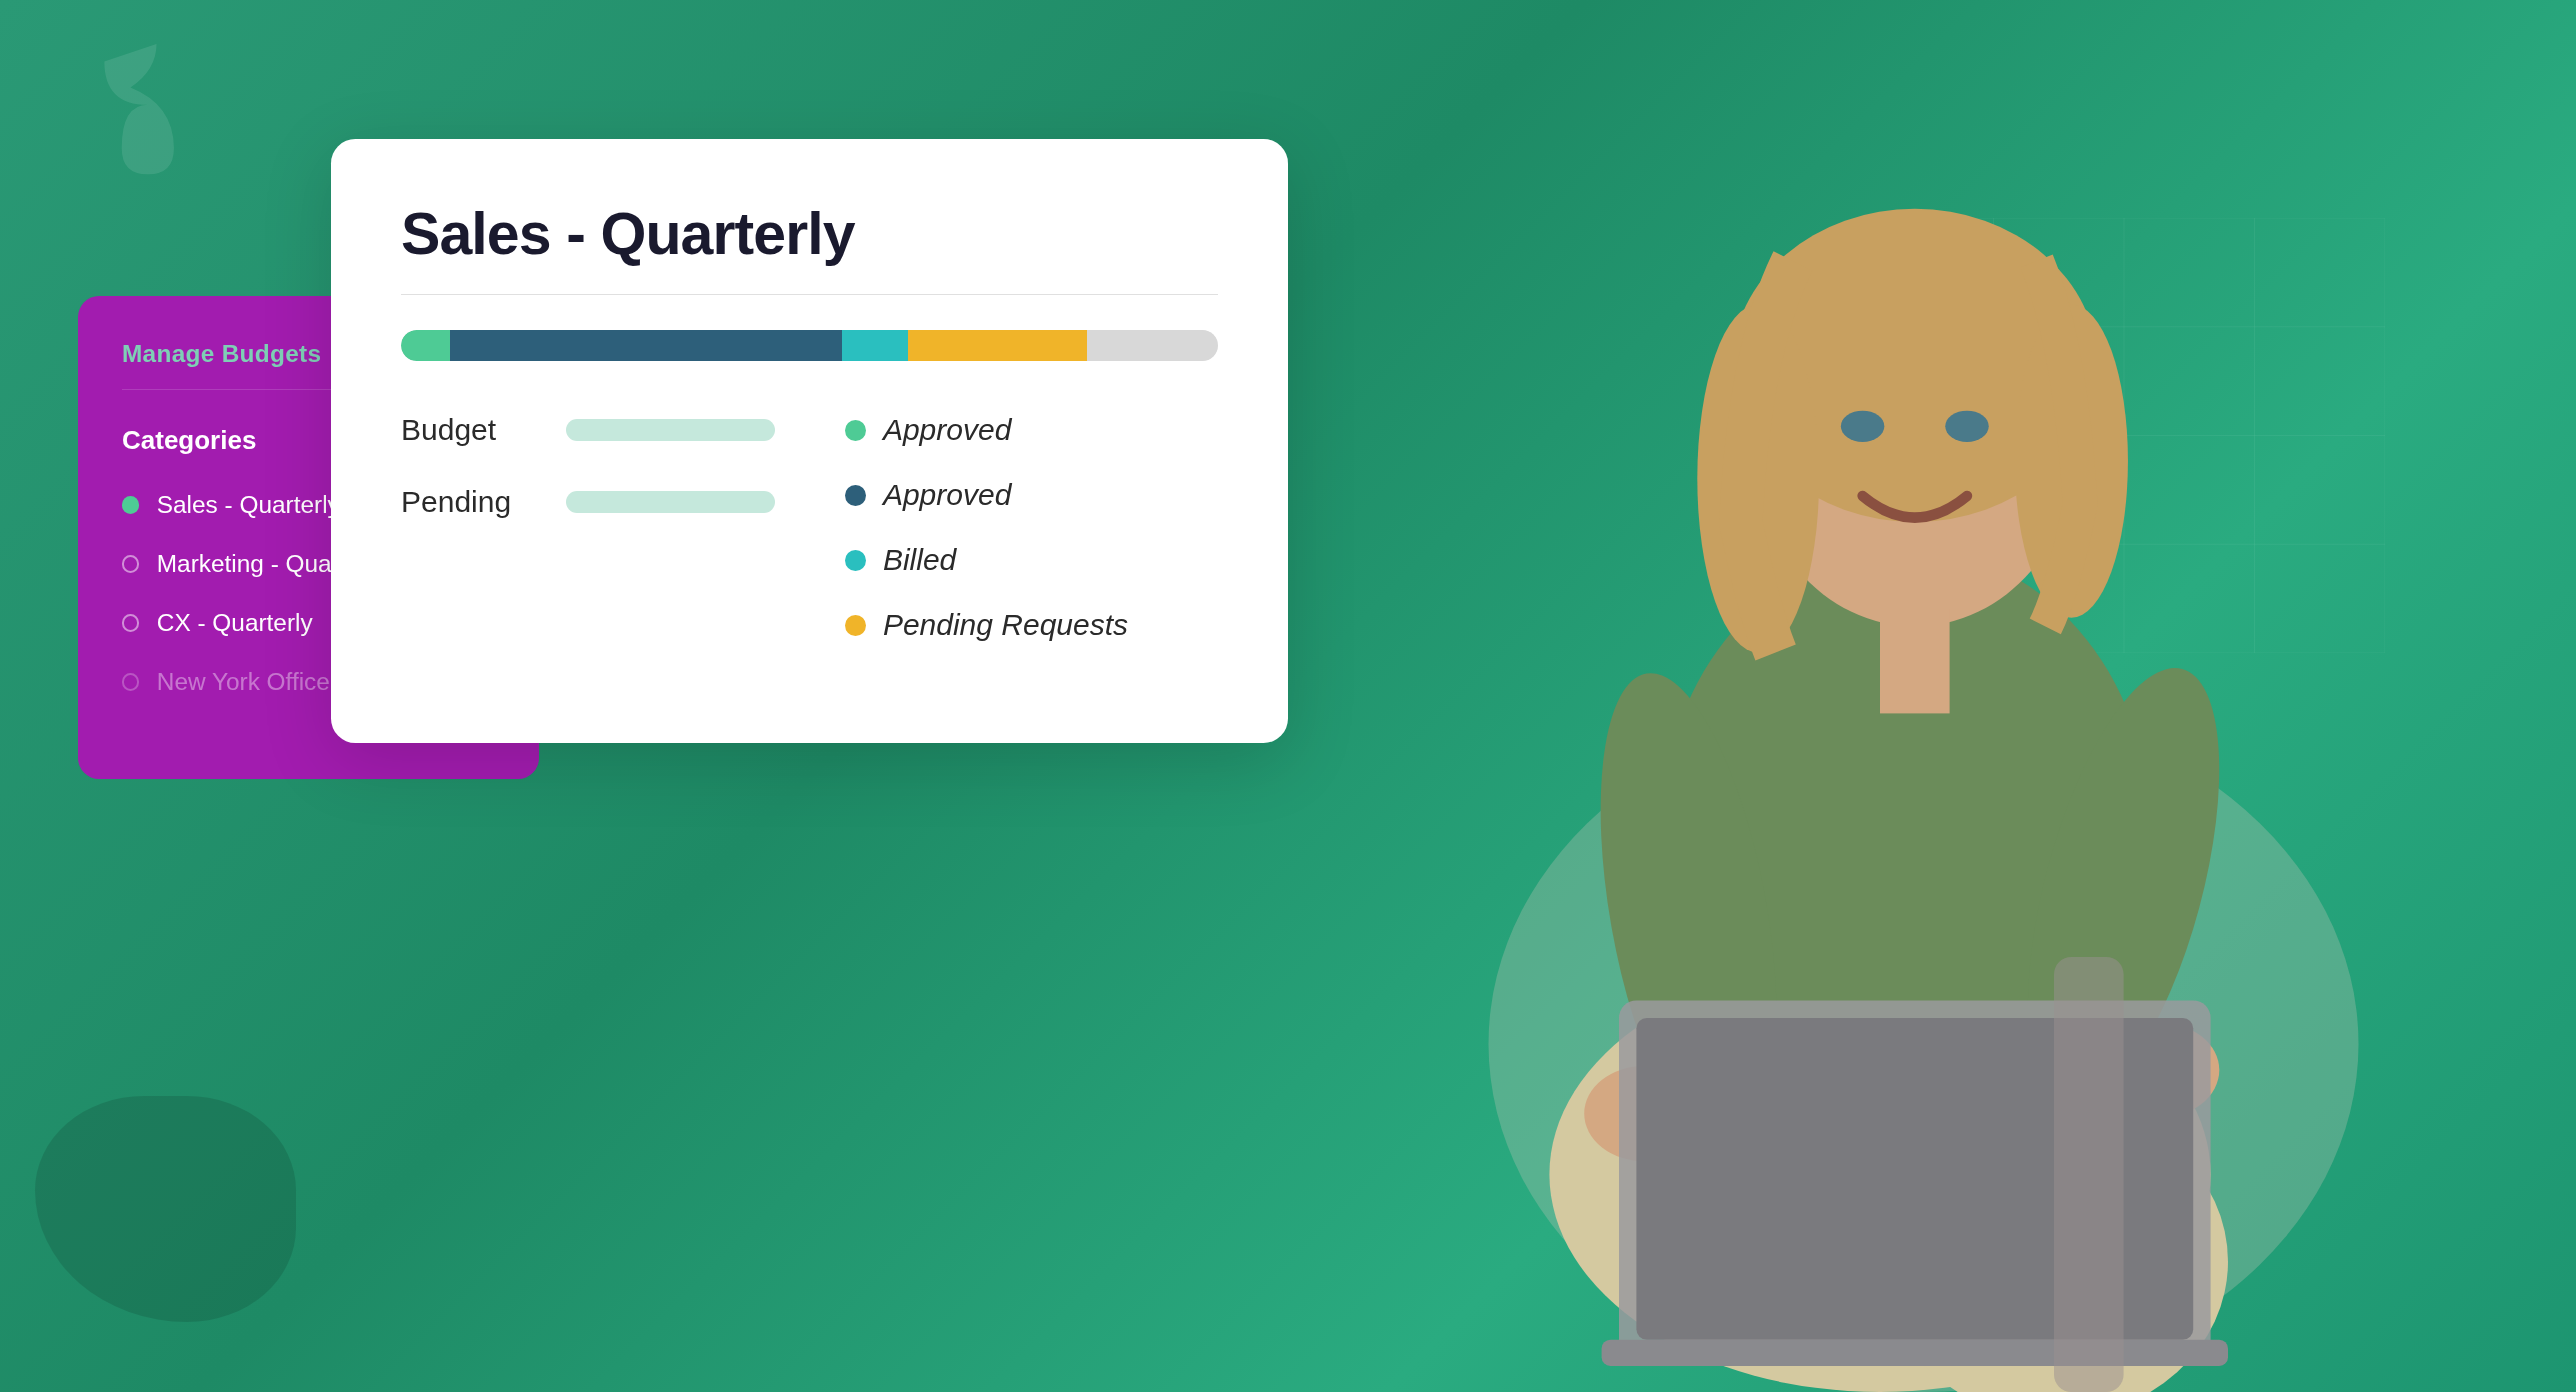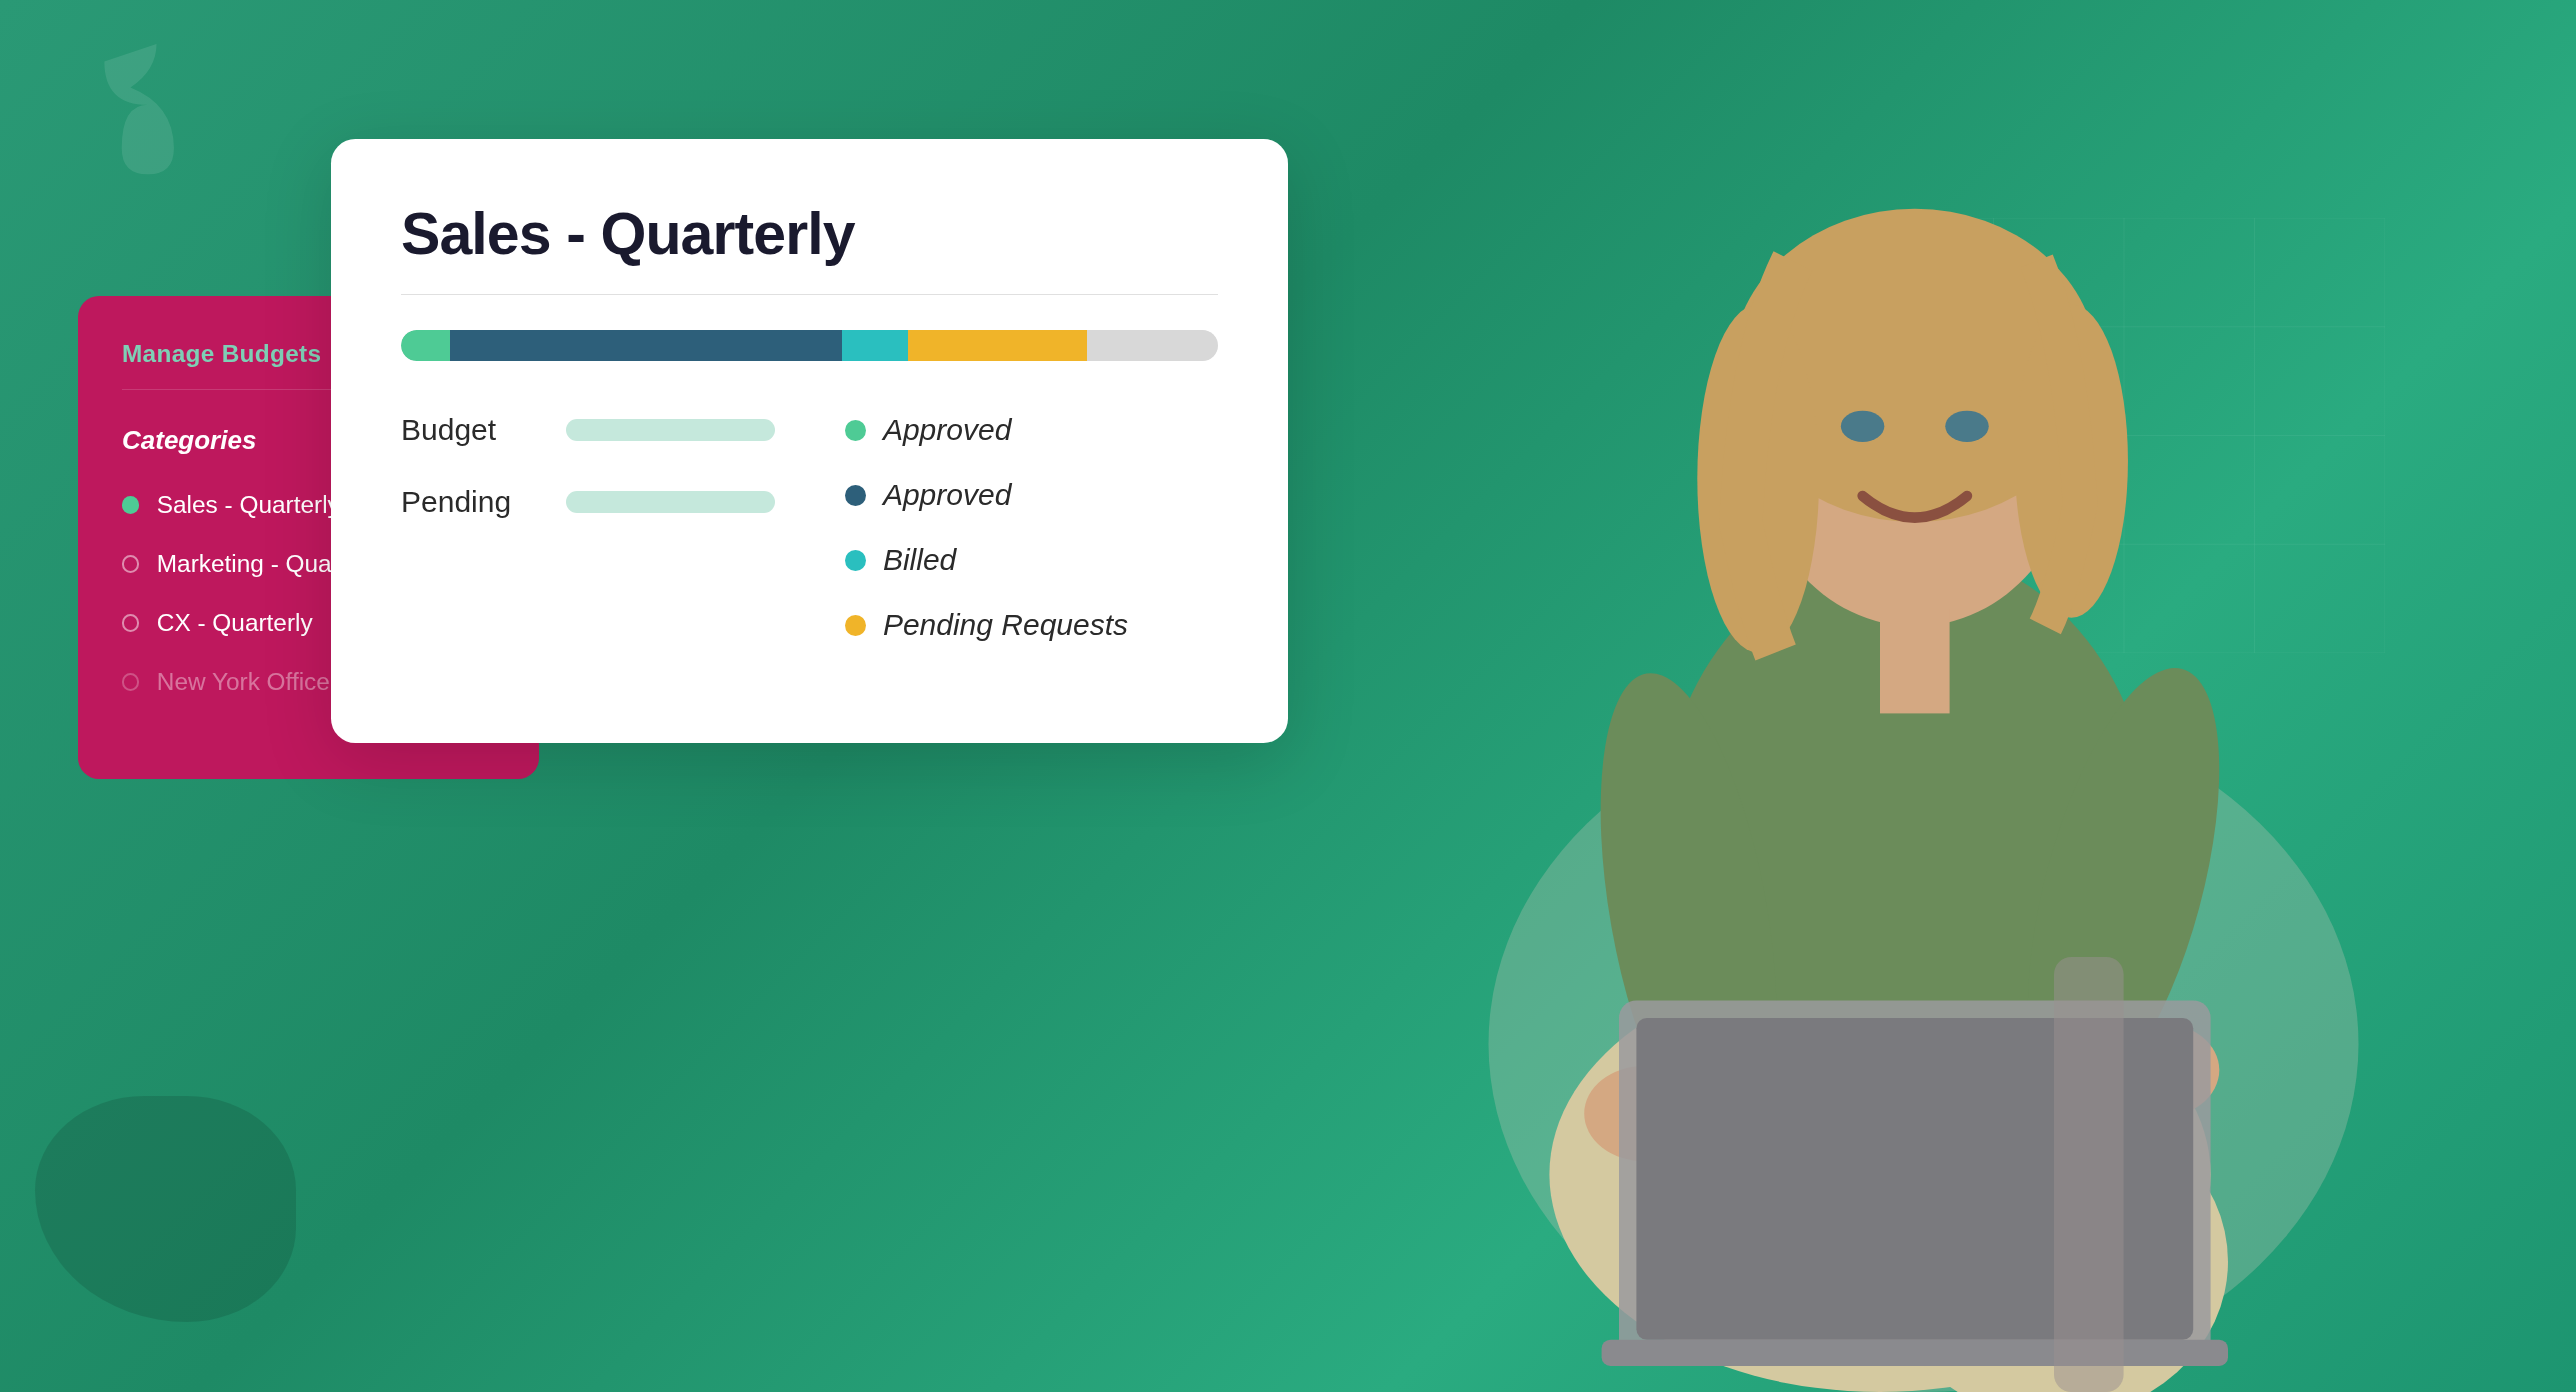--- a/index.html
+++ b/index.html
@@ -42,21 +42,21 @@
       border-radius: 50% 50% 50% 70%;
       z-index: 1;
     }
 
     
     .sidebar {
       position: absolute;
       left: 78px;
       top: 296px;
       width: 461px;
-      background: #be185d;
+      background: #a21caf;
       border-radius: 21px;
       padding: 44px 44px 52px 44px;
       z-index: 3;
     }
 
     .sidebar-heading {
       font-size: 24.4px;
       font-weight: 600;
       color: #7ecfb5;
       margin-bottom: 21px;
@@ -67,21 +67,20 @@
       border: none;
       border-top: 1.3px solid rgba(255,255,255,0.15);
       margin-bottom: 35px;
     }
 
     .sidebar-label {
       font-size: 26px;
       font-weight: 700;
       color: #ffffff;
       margin-bottom: 35px;
-      font-style: italic;
     }
 
     .sidebar-item {
       display: flex;
       align-items: center;
       gap: 17.4px;
       margin-bottom: 31px;
       cursor: pointer;
     }
 

